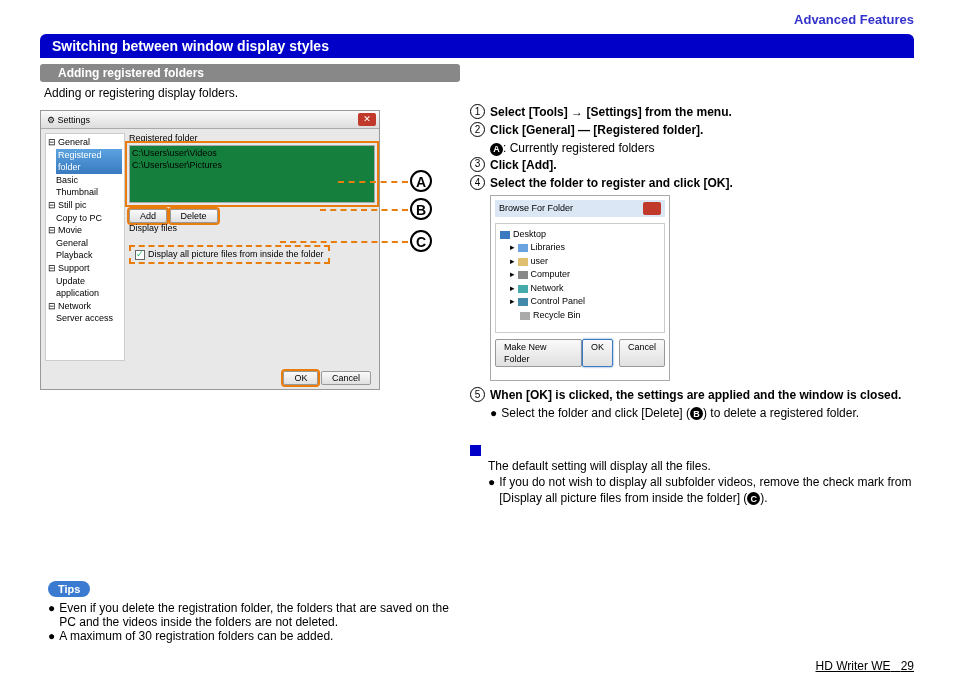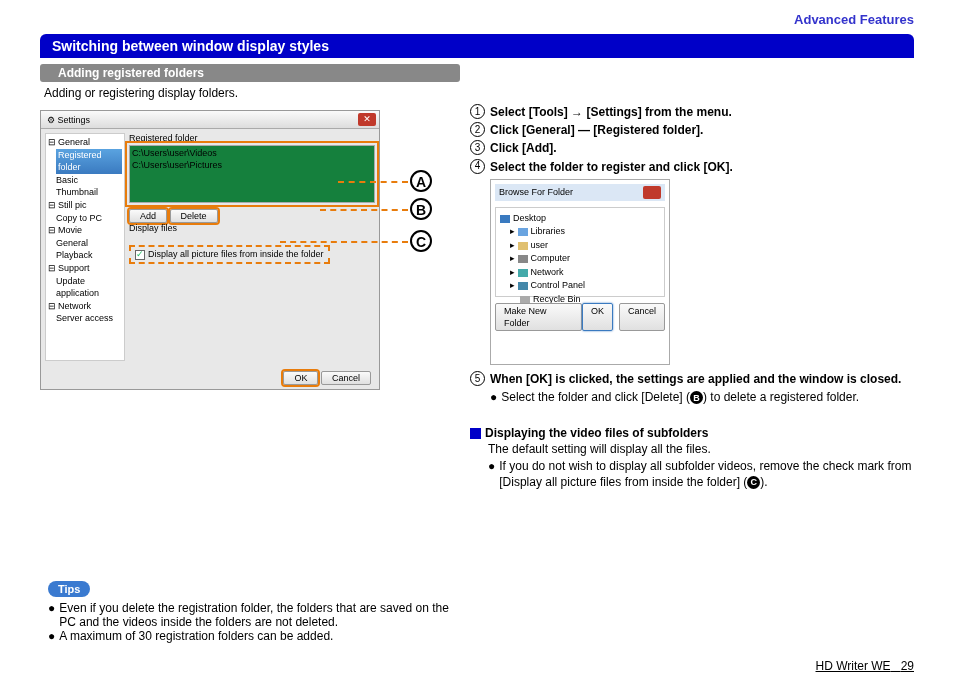--- a/index.html
+++ b/index.html
@@ -42,21 +42,21 @@
   .right-col { flex:1; padding-left:10px; font-size:12px; line-height:1.35; }
   .step { display:flex; margin-bottom:2px; }
   .snum { display:inline-flex; width:15px; height:15px; border:1.3px solid #000; border-radius:50%; justify-content:center; align-items:center; font-size:10px; margin-right:5px; flex-shrink:0; font-weight:normal;}
   .step b { font-weight:bold;}
   .inline-circ { display:inline-flex; width:13px; height:13px; background:#000; color:#fff; border-radius:50%; justify-content:center; align-items:center; font-size:9px; font-weight:bold; vertical-align:middle;}
   .sub { margin-left:20px; }
   
   .browse-win { border:1px solid #aaa; background:#fff; width:180px; height:186px; margin:4px 0 4px 20px; padding:4px; font-size:9px; position:relative;}
   .browse-title { background:#dbe7f5; padding:2px 4px; display:flex; justify-content:space-between; align-items:center;}
   .browse-title .cb2 { width:18px; height:13px; background:#c0392b; border-radius:2px;}
-  .browse-inner { border:1px solid #ccc; margin-top:6px; height:90px; padding:4px; line-height:1.5;}
+  .browse-inner { border:1px solid #ccc; margin-top:6px; height:110px; padding:4px; line-height:1.5;}
   .browse-inner .item { display:flex; align-items:center; gap:3px;}
   .browse-inner .ico { width:10px; height:8px; display:inline-block;}
   .browse-btns { margin-top:6px; display:flex; justify-content:space-between;}
   .browse-btns .r { display:flex; gap:6px;}
   .btn-sm { border:1px solid #999; background:linear-gradient(#fafafa,#e0e0e0); padding:1px 8px; font-size:9px; border-radius:2px;}
   .btn-sm.blue { border:1px solid #3a7ac0; box-shadow:0 0 2px #3a7ac0;}
 
   .step5 { margin-top:6px; }
   .bullet { display:flex; margin-left:20px; }
   .bullet .dot { margin-right:4px; }
@@ -136,20 +136,21 @@
 
   <div class="right-col">
     <div class="step">
         <span class="snum">1</span>
         <b>Select [Tools] → [Settings] from the menu.</b>
       </div>
     <div class="step">
         <span class="snum">2</span>
         <b>Click [General] — [Registered folder].</b>
       </div>
+    <div class="sub"><span class="inline-circ">A</span><span>: Currently registered folders</span></div>
     <div class="step">
         <span class="snum">3</span>
         <b>Click [Add].</b>
       </div>
     <div class="step">
         <span class="snum">4</span>
         <b>Select the folder to register and click [OK].</b>
       </div>
 
     <div class="browse-win">
@@ -184,21 +185,21 @@
     <div class="step step5">
         <span class="snum">5</span>
         <b>When [OK] is clicked, the settings are applied and the window is closed.</b>
       </div>
     <div class="bullet">
       <span class="dot">●</span>
       <span><span>Select the folder and click [Delete] (</span><span class="inline-circ">B</span><span>) to delete a registered folder.</span></span>
     </div>
 
     <div class="section2">
-      <div><span class="sq"></span><b>Displaying the video files of subfolders</b></div>
+      <div><span class="sq"></span></div>
       <div class="section2-body">
         <div>The default setting will display all the files.</div>
         <div class="bullet" style="margin-left:0;">
           <span class="dot">●</span>
           <span><span>If you do not wish to display all subfolder videos, remove the check mark from [Display all picture files from inside the folder] (</span><span class="inline-circ">C</span><span>).</span></span>
         </div>
       </div>
     </div>
   </div>
 </div>

